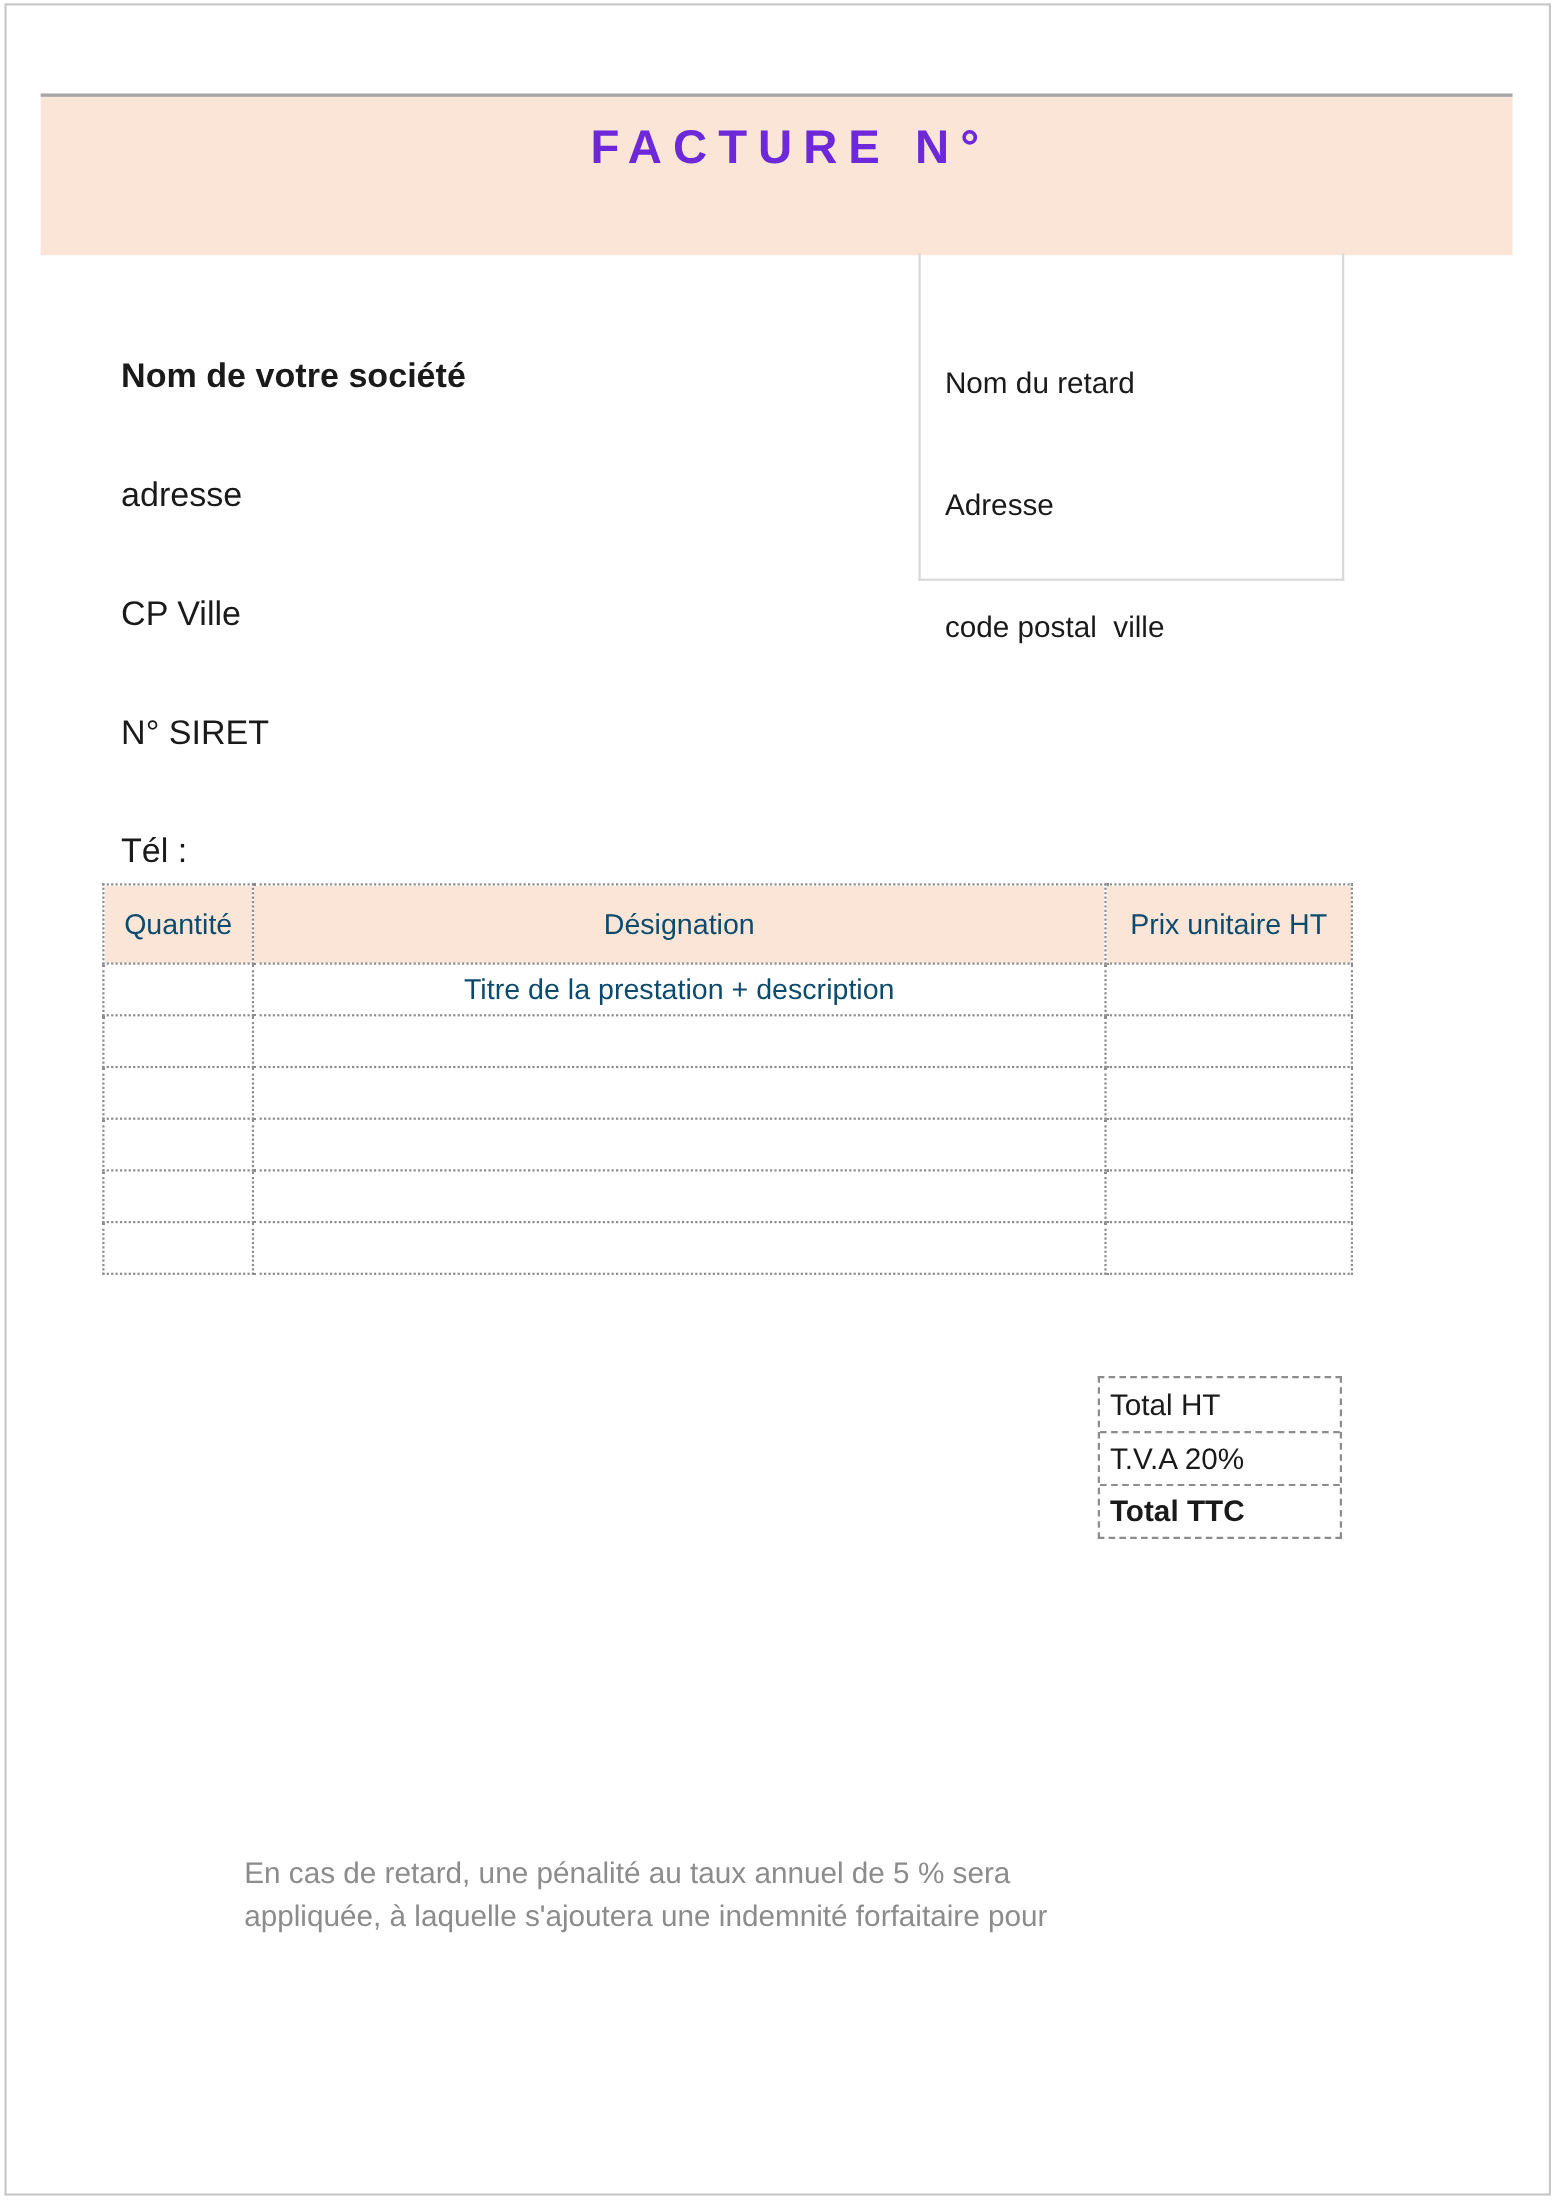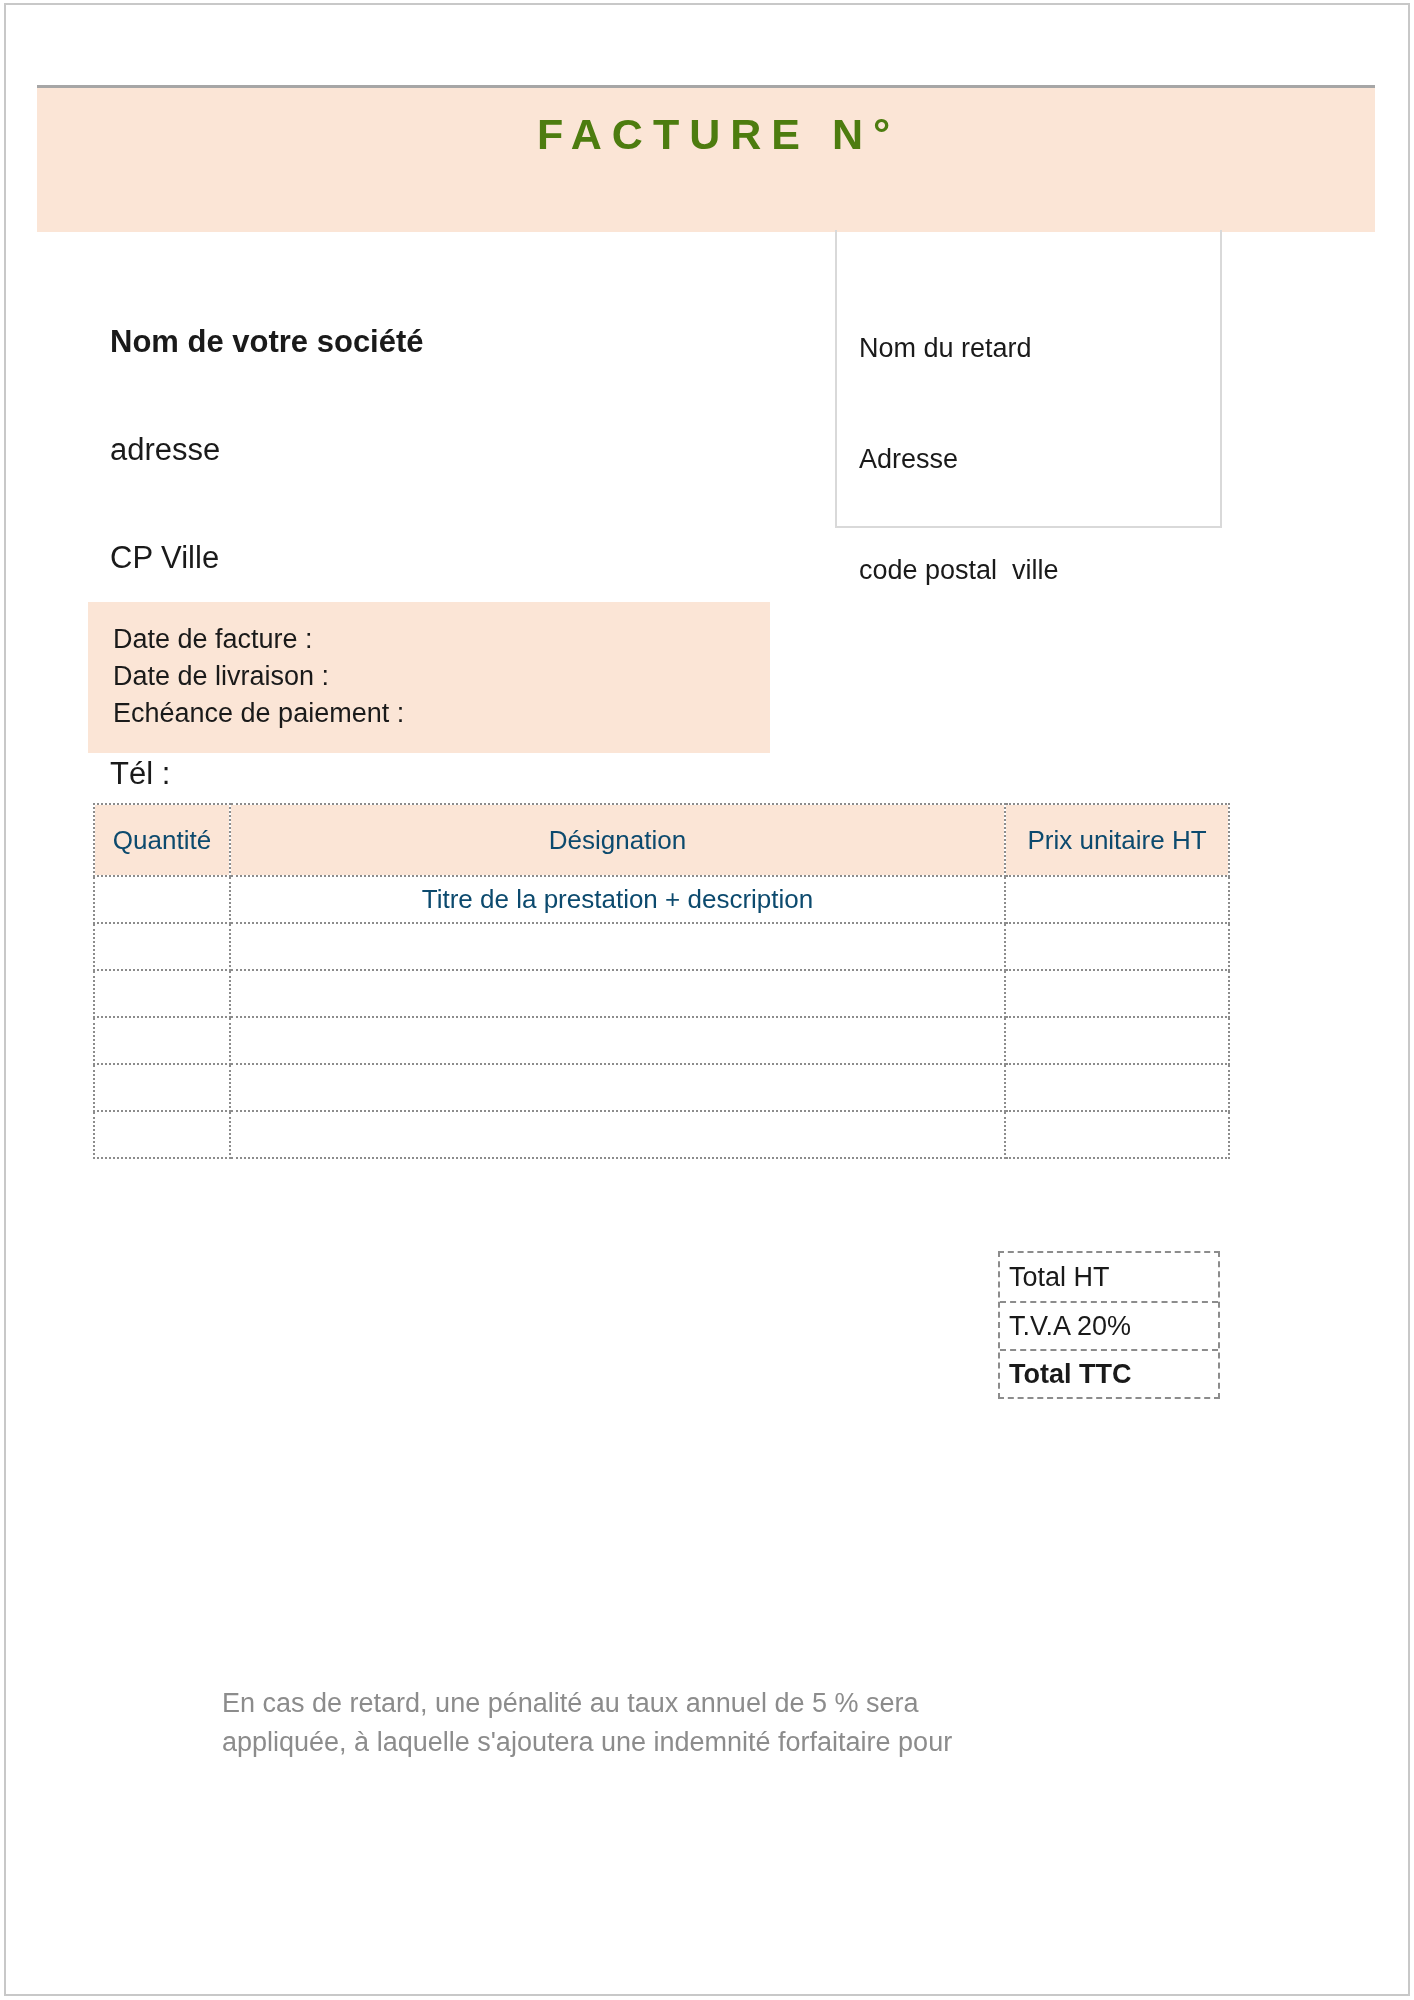--- a/index.html
+++ b/index.html
@@ -30,21 +30,21 @@
     box-sizing: border-box;
     background: #fbe5d6;
     border-top: 3px solid #a6a6a6;
   }
   .banner-title {
     margin-top: 22px;
     text-align: center;
     font-size: 43px;
     font-weight: bold;
     letter-spacing: 10px;
-    color: #4d7c0f;
+    color: #6d28d9;
     padding-left: 25px;
   }
   
   .company {
     position: absolute;
     left: 110px; top: 252px;
     font-size: 31px;
     line-height: 36px;
     white-space: pre-wrap;
   }
@@ -154,27 +154,20 @@
   </div>
 
   <div class="client-box">
     <div class="client-inner">
       <div>Nom du retard</div>
       <div>Adresse</div>
       <div>code postal  ville</div>
     </div>
   </div>
 
-  <div class="date-block">
-    <div class="date-inner">
-      <div>Date de facture :</div>
-      <div>Date de livraison :</div>
-      <div>Echéance de paiement :</div>
-    </div>
-  </div>
 
   <table class="items-table">
     <thead>
       <tr>
         <th class="col-qty">Quantité</th>
         <th class="col-desc">Désignation</th>
         <th class="col-price">Prix unitaire HT</th>
       </tr>
     </thead>
     <tbody>

